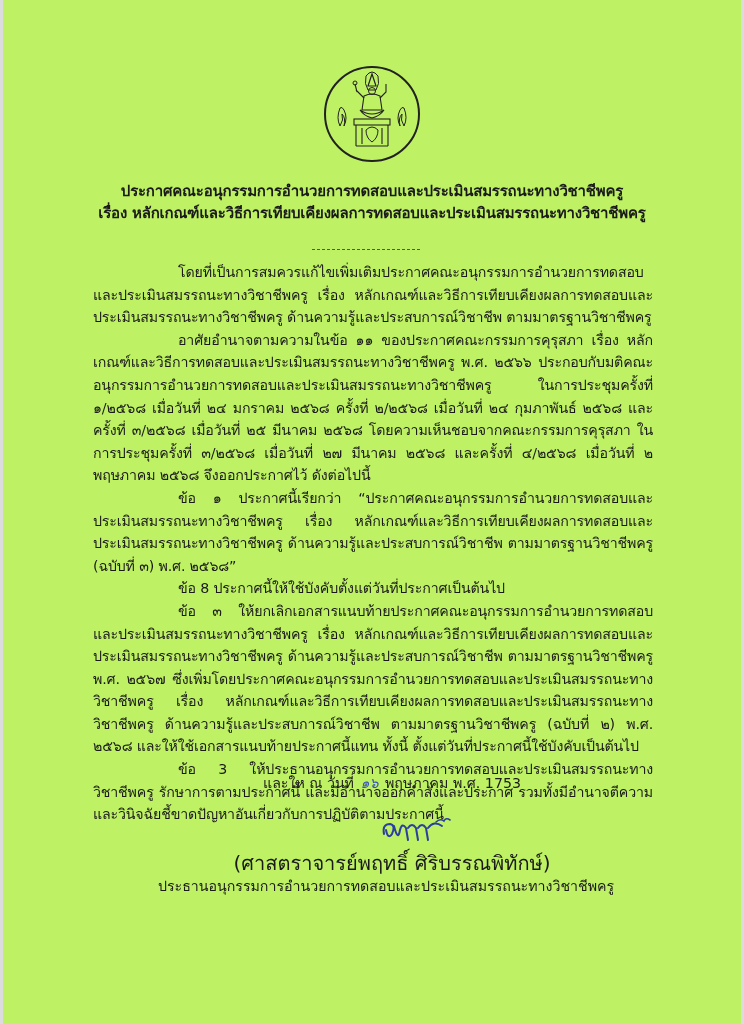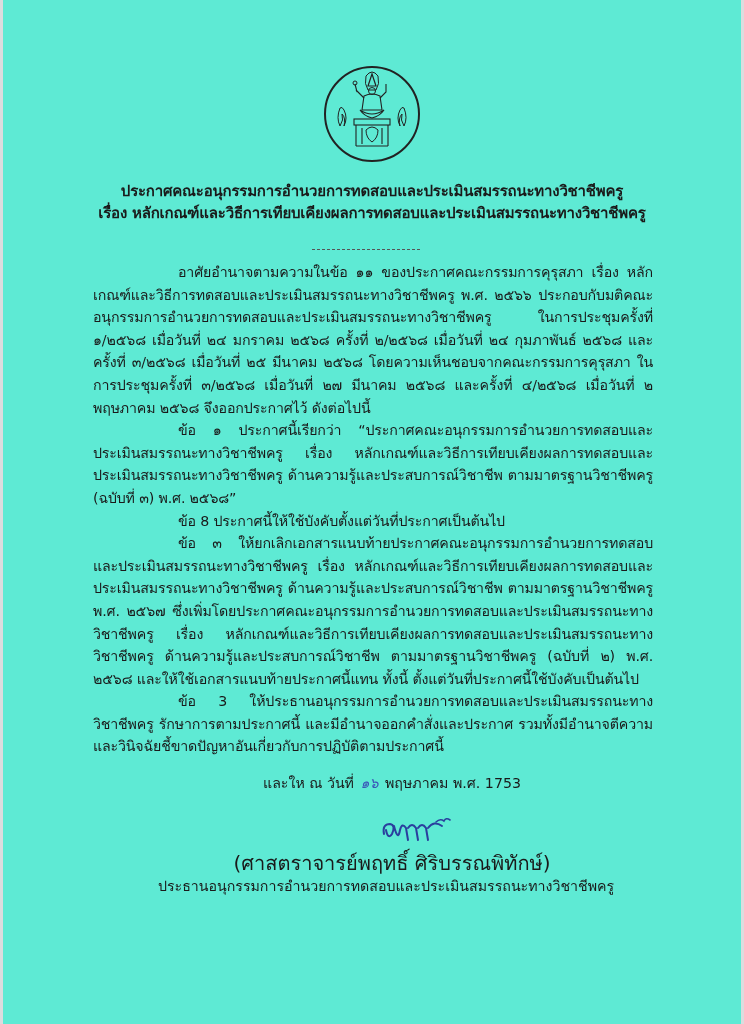--- a/index.html
+++ b/index.html
@@ -22,21 +22,21 @@
       width: 3px;
       background: #dcdcde;
     }
     .edge-left { left: 0; }
     .edge-right { right: 0; }
 
     .page {
       position: absolute;
       left: 0; top: 0;
       width: 744px; height: 1024px;
-      background: #5eead4;
+      background: #bef264;
     }
 
     .emblem {
       position: absolute;
       left: 322px;
       top: 64px;
       width: 100px;
       height: 100px;
     }
 
@@ -158,20 +158,21 @@
   </svg>
 
   <div class="title-block">
     <span class="title-line">ประกาศคณะอนุกรรมการอำนวยการทดสอบและประเมินสมรรถนะทางวิชาชีพครู</span>
     <span class="title-line">เรื่อง หลักเกณฑ์และวิธีการเทียบเคียงผลการทดสอบและประเมินสมรรถนะทางวิชาชีพครู</span>
   </div>
 
   <div class="separator"></div>
 
   <div class="body">
+    <p class="para">โดยที่เป็นการสมควรแก้ไขเพิ่มเติมประกาศคณะอนุกรรมการอำนวยการทดสอบและประเมินสมรรถนะทางวิชาชีพครู เรื่อง หลักเกณฑ์และวิธีการเทียบเคียงผลการทดสอบและประเมินสมรรถนะทางวิชาชีพครู ด้านความรู้และประสบการณ์วิชาชีพ ตามมาตรฐานวิชาชีพครู</p>
     <p class="para">อาศัยอำนาจตามความในข้อ ๑๑ ของประกาศคณะกรรมการคุรุสภา เรื่อง หลักเกณฑ์และวิธีการทดสอบและประเมินสมรรถนะทางวิชาชีพครู พ.ศ. ๒๕๖๖ ประกอบกับมติคณะอนุกรรมการอำนวยการทดสอบและประเมินสมรรถนะทางวิชาชีพครู ในการประชุมครั้งที่ ๑/๒๕๖๘ เมื่อวันที่ ๒๔ มกราคม ๒๕๖๘ ครั้งที่ ๒/๒๕๖๘ เมื่อวันที่ ๒๔ กุมภาพันธ์ ๒๕๖๘ และครั้งที่ ๓/๒๕๖๘ เมื่อวันที่ ๒๕ มีนาคม ๒๕๖๘ โดยความเห็นชอบจากคณะกรรมการคุรุสภา ในการประชุมครั้งที่ ๓/๒๕๖๘ เมื่อวันที่ ๒๗ มีนาคม ๒๕๖๘ และครั้งที่ ๔/๒๕๖๘ เมื่อวันที่ ๒ พฤษภาคม ๒๕๖๘ จึงออกประกาศไว้ ดังต่อไปนี้</p>
     <p class="para">ข้อ ๑ ประกาศนี้เรียกว่า “ประกาศคณะอนุกรรมการอำนวยการทดสอบและประเมินสมรรถนะทางวิชาชีพครู เรื่อง หลักเกณฑ์และวิธีการเทียบเคียงผลการทดสอบและประเมินสมรรถนะทางวิชาชีพครู ด้านความรู้และประสบการณ์วิชาชีพ ตามมาตรฐานวิชาชีพครู (ฉบับที่ ๓) พ.ศ. ๒๕๖๘”</p>
     <p class="para">ข้อ 8 ประกาศนี้ให้ใช้บังคับตั้งแต่วันที่ประกาศเป็นต้นไป</p>
     <p class="para">ข้อ ๓ ให้ยกเลิกเอกสารแนบท้ายประกาศคณะอนุกรรมการอำนวยการทดสอบและประเมินสมรรถนะทางวิชาชีพครู เรื่อง หลักเกณฑ์และวิธีการเทียบเคียงผลการทดสอบและประเมินสมรรถนะทางวิชาชีพครู ด้านความรู้และประสบการณ์วิชาชีพ ตามมาตรฐานวิชาชีพครู พ.ศ. ๒๕๖๗ ซึ่งเพิ่มโดยประกาศคณะอนุกรรมการอำนวยการทดสอบและประเมินสมรรถนะทางวิชาชีพครู เรื่อง หลักเกณฑ์และวิธีการเทียบเคียงผลการทดสอบและประเมินสมรรถนะทางวิชาชีพครู ด้านความรู้และประสบการณ์วิชาชีพ ตามมาตรฐานวิชาชีพครู (ฉบับที่ ๒) พ.ศ. ๒๕๖๘ และให้ใช้เอกสารแนบท้ายประกาศนี้แทน ทั้งนี้ ตั้งแต่วันที่ประกาศนี้ใช้บังคับเป็นต้นไป</p>
     <p class="para">ข้อ 3 ให้ประธานอนุกรรมการอำนวยการทดสอบและประเมินสมรรถนะทางวิชาชีพครู รักษาการตามประกาศนี้ และมีอำนาจออกคำสั่งและประกาศ รวมทั้งมีอำนาจตีความและวินิจฉัยชี้ขาดปัญหาอันเกี่ยวกับการปฏิบัติตามประกาศนี้</p>
   </div>
 
   <div class="announce-date">
     <span>และให ณ วันที่</span>
     <span class="handwritten">๑๖</span>

